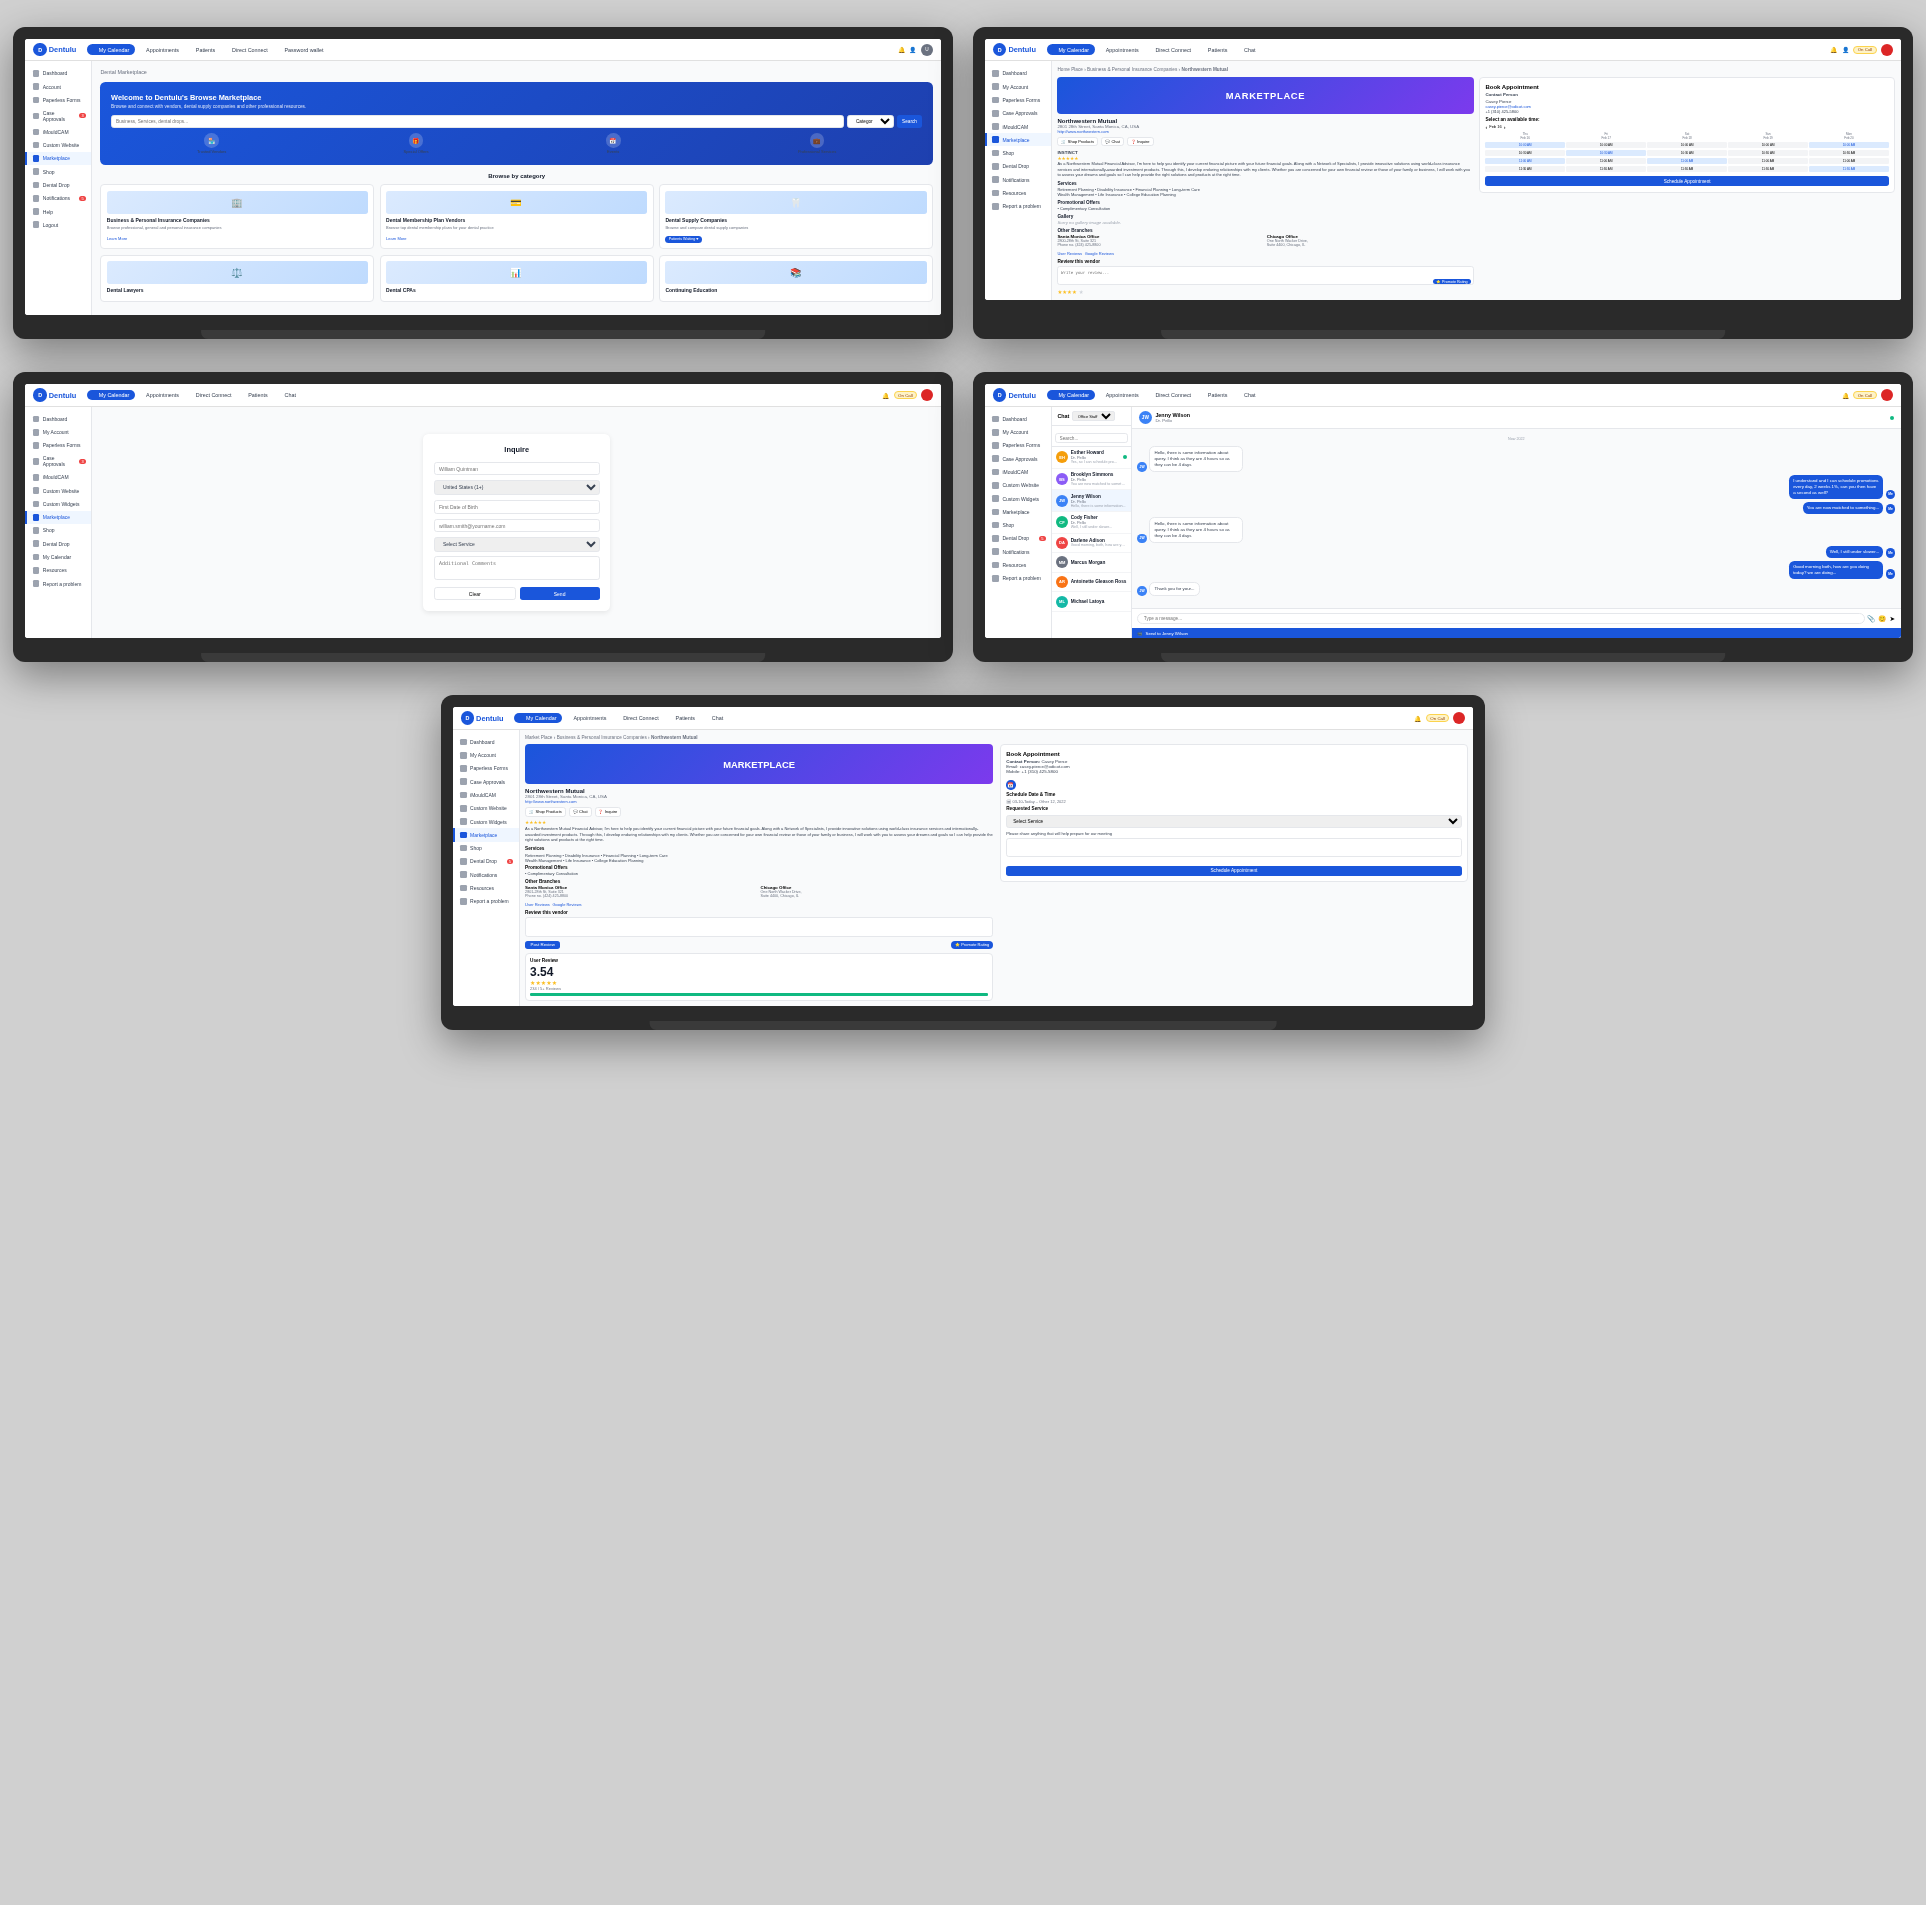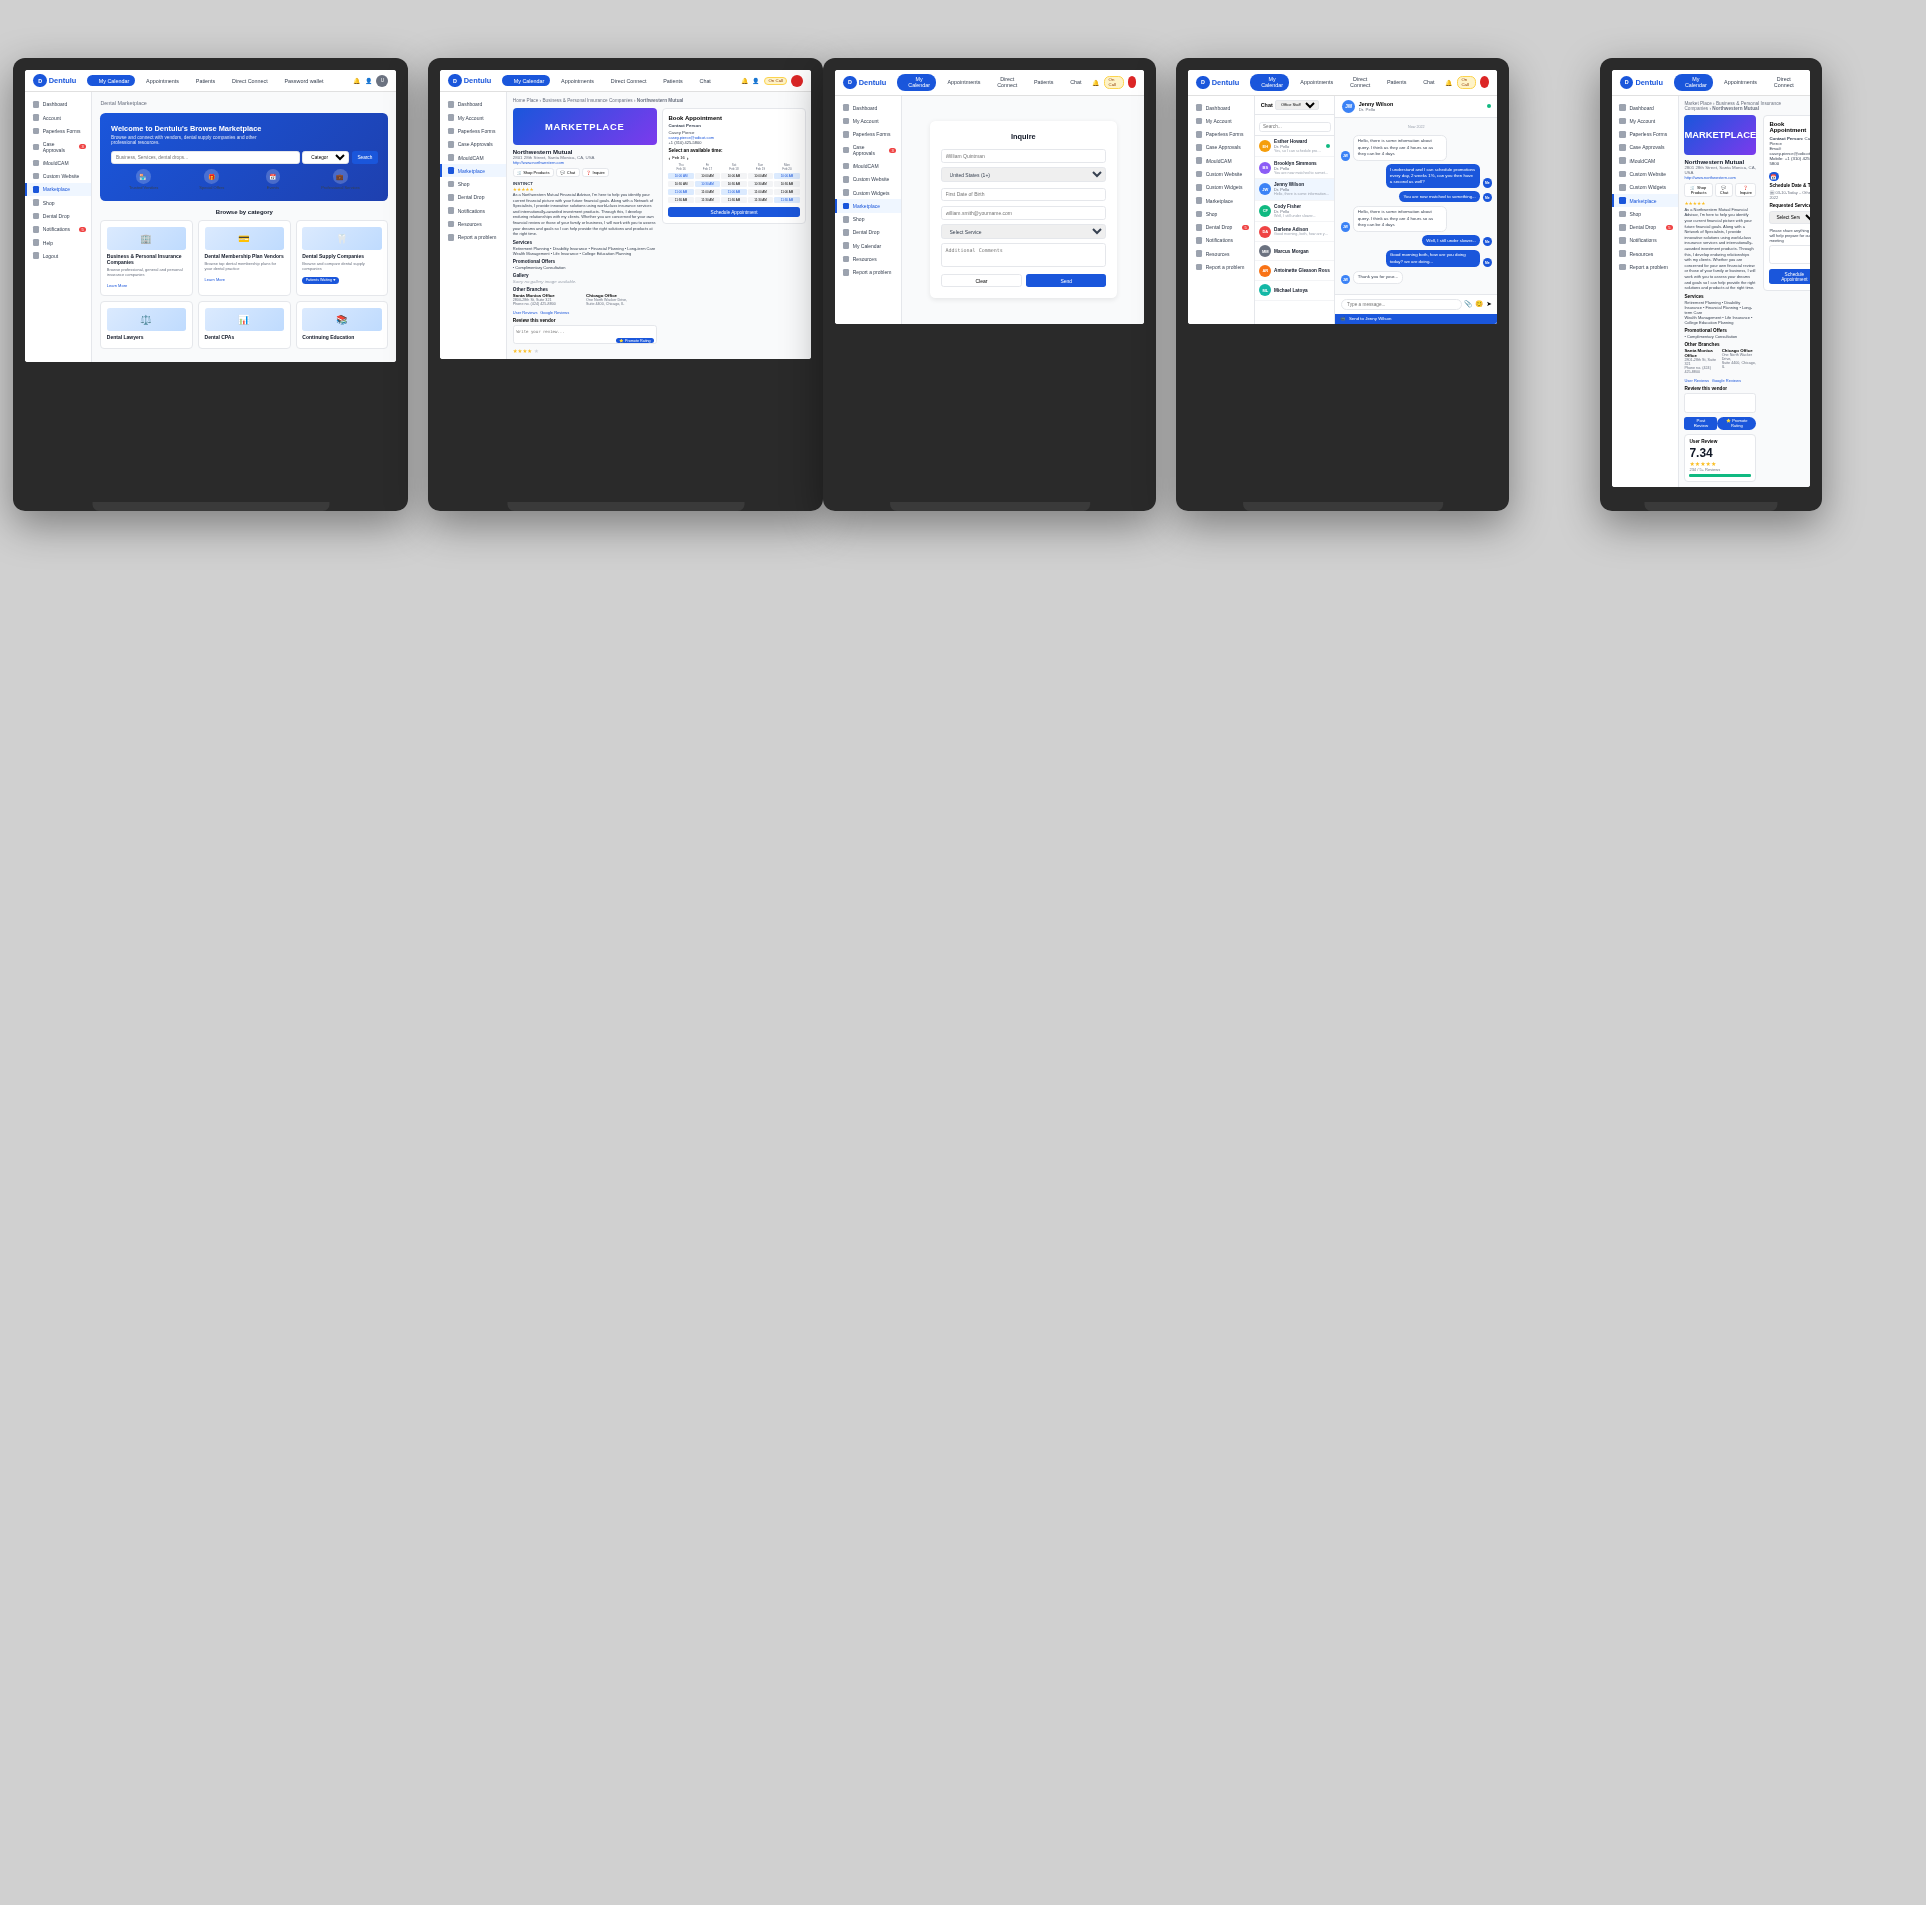--- a/index.html
+++ b/index.html
@@ -602,22 +602,21 @@
     
     .gallery-text {
       font-size: 4.4px;
       color: #9ca3af;
       font-style: italic;
     }
 
     
     .full-page {
       display: flex;
-      flex-direction: row;
-      margin-top: 31px;
+      flex-direction: column;
     }
 
     .screen-row {
       display: grid;
       grid-template-columns: 1fr 1fr;
       gap: 20px;
       margin-bottom: 33px;
     }
 
     .screen-row.centered {
@@ -1481,21 +1480,21 @@
                     <div style="margin-bottom:4px;">
                       <div style="font-size:4.7px;font-weight:600;margin-bottom:2px;">Review this vendor</div>
                       <textarea style="width: 100%; border: 0.7px solid rgb(229, 231, 235); border-radius: 2.7px; padding: 2.7px; font-size: 4px; height: 20px; resize: none;"></textarea>
                       <div style="display:flex;justify-content:space-between;align-items:center;margin-top:2px;">
                         <button style="background:#1a56db;color:white;border:none;border-radius:2.7px;padding:1.3px 5.4px;font-size:4.4px;cursor:pointer;">Post Review</button>
                         <button style="background:#1a56db;color:white;border:none;border-radius:8px;padding:1.3px 4px;font-size:4px;cursor:pointer;">⭐ Promote Rating</button>
                       </div>
                     </div>
                     <div style="background:white;border:0.7px solid #e5e7eb;border-radius:4px;padding:4px;">
                       <div style="font-size:4.7px;font-weight:600;margin-bottom:2px;">User Review</div>
-                      <div style="font-size:12px;font-weight:700;color:#111827;">7.34</div>
+                      <div style="font-size:12px;font-weight:700;color:#111827;">3.54</div>
                       <div style="color:#fbbf24;font-size:6px;">★★★★★</div>
                       <div style="font-size:4px;color:#6b7280;">234 / 5+ Reviews</div>
                       <div style="height:2.7px;background:#e5e7eb;border-radius:1.3px;margin-top:2.7px;">
                         <div style="height:100%;background:#10b981;border-radius:1.3px;width:100%;"></div>
                       </div>
                     </div>
                   </div>
                   <div>
                     <div style="background:white;border:0.7px solid #e5e7eb;border-radius:4px;padding:5.4px;">
                       <div style="font-size:6px;font-weight:700;margin-bottom:2.7px;">Book Appointment</div>

